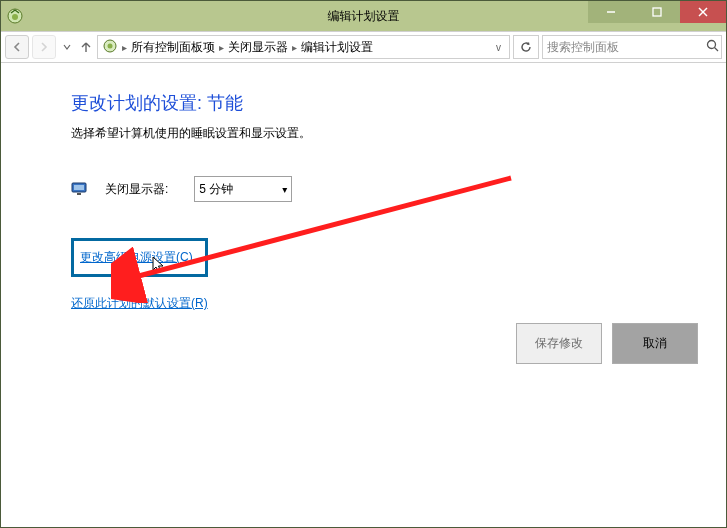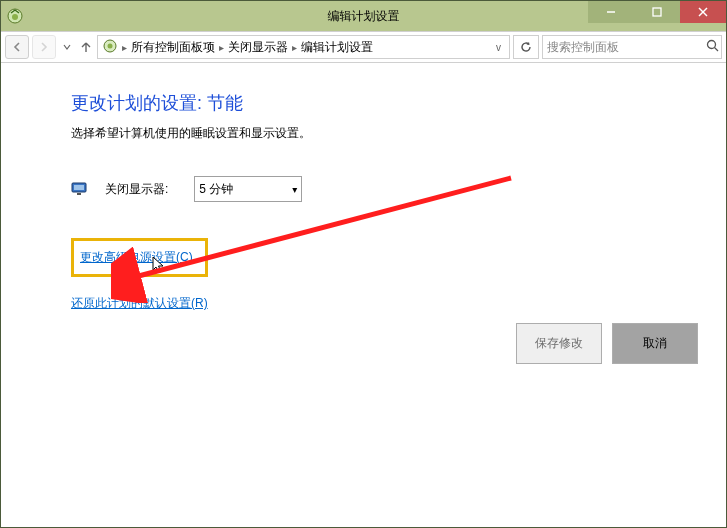--- a/index.html
+++ b/index.html
@@ -120,37 +120,37 @@
     align-items: center;
     gap: 18px;
   }
   .monitor-icon {
     width: 16px; height: 14px;
     display: inline-block;
   }
   .label { color: #000; }
   .select-wrap {
     margin-left: 8px;
-    width: 108px; height: 22px;
+    width: 98px; height: 22px;
     border: 1px solid #a0a0a0;
     background: #fff;
     display: flex; align-items: center;
     padding: 12px 4px;
     font-size: 12px;
     justify-content: space-between;
   }
   .select-wrap .val { flex: 1; }
   .select-wrap .caret { font-size: 10px; color: #000; }
 
   .link-box {
     margin-top: 36px;
     display: inline-block;
   }
   .highlight-box {
-    border: 3px solid #eab308;
+    border: 3px solid #0369a1;
     padding: 8px 12px 8px 6px;
     display: inline-block;
     position: relative;
   }
   a.panel-link {
     color: #0066cc;
     text-decoration: underline;
     font-size: 12px;
   }
   .cursor {

